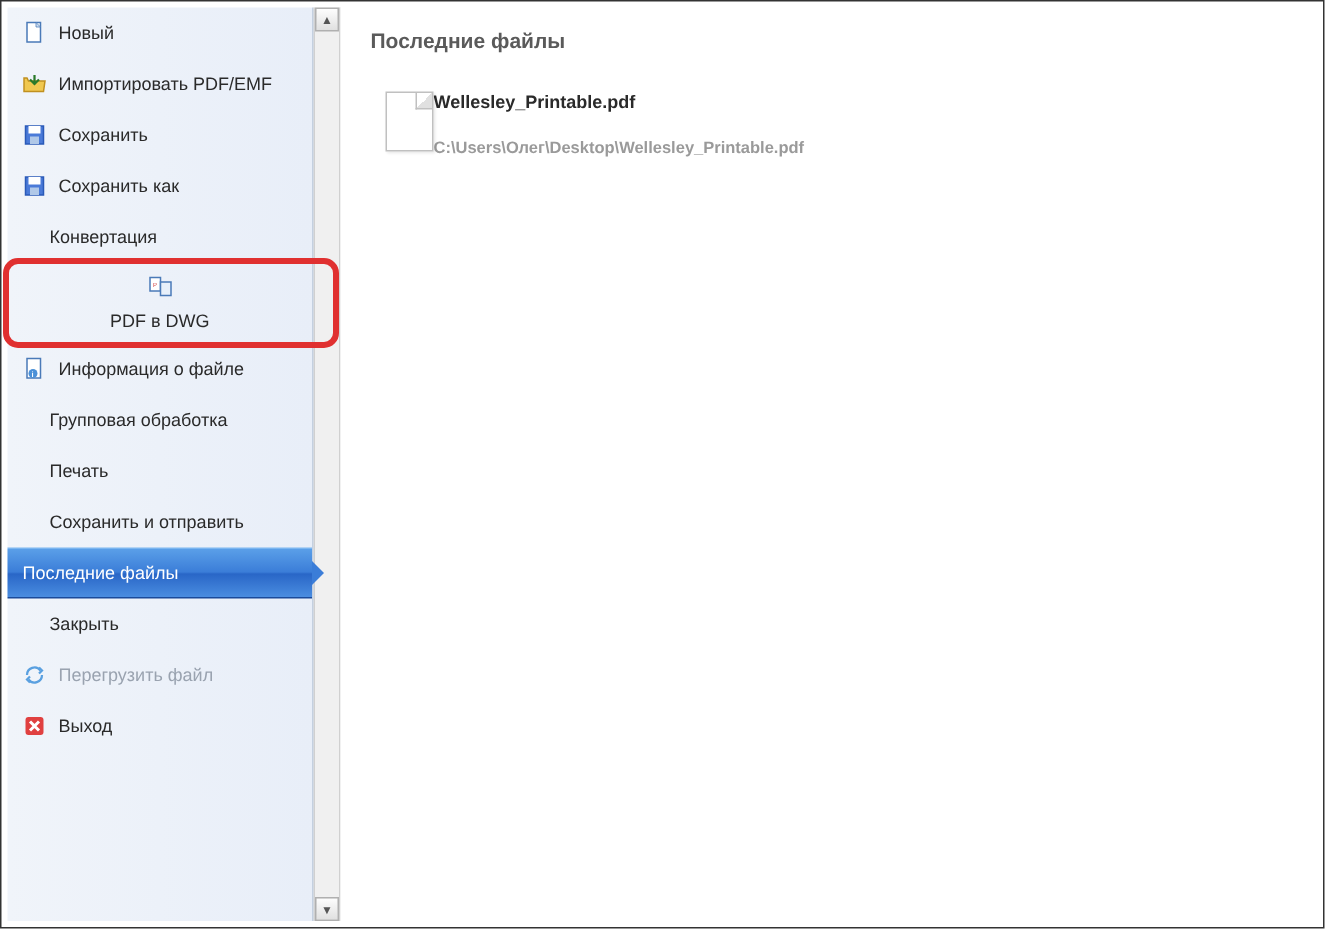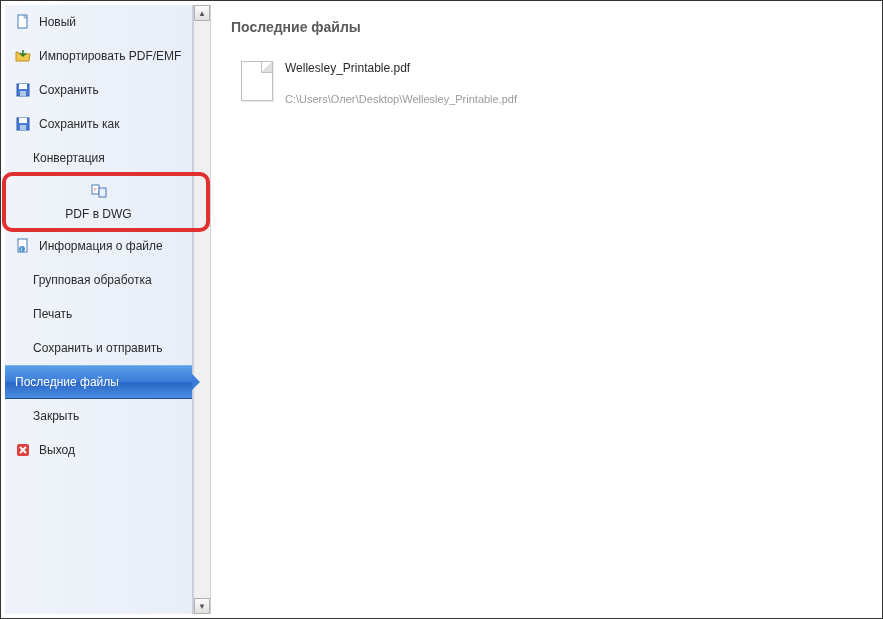--- a/index.html
+++ b/index.html
@@ -15,21 +15,21 @@
       height: 619px;
       overflow: hidden;
       border: 1px solid #333;
     }
     .container {
       display: flex;
       height: 100%;
       padding: 4px;
     }
     .sidebar {
-      width: 188px;
+      width: 204px;
       background: linear-gradient(to right, #f0f4fa, #e8eef8);
       border-right: 1px solid #c4d0e0;
       display: flex;
       flex-direction: column;
       position: relative;
     }
     .scrollbar-area {
       width: 18px;
       background: #f0f0f0;
       border-left: 1px solid #d0d0d0;
@@ -124,23 +124,24 @@
       background: #fff;
     }
     .content-header {
       font-size: 14px;
       font-weight: bold;
       color: #5a5a5a;
       margin-bottom: 20px;
     }
     .recent-file {
       display: flex;
-      gap: 12px;
+      gap: 0;
       padding: 6px 10px;
       align-items: flex-start;
+      font-weight: bold;
     }
     .file-icon {
       width: 32px;
       height: 40px;
       background: #fff;
       border: 1px solid #c0c0c0;
       position: relative;
       box-shadow: 1px 1px 2px rgba(0,0,0,0.1);
     }
     .file-icon::before {
@@ -262,20 +263,30 @@
     </div>
 
     <div class="menu-item active no-icon">
       <span>Последние файлы</span>
     </div>
 
     <div class="menu-section-header">
       <span>Закрыть</span>
     </div>
 
+    <div class="menu-item disabled">
+      <span class="icon">
+        <svg viewBox="0 0 16 16">
+            <path d="M3 8 A5 5 0 0 1 12 5 M13 8 A5 5 0 0 1 4 11" stroke="#5aa0e0" stroke-width="1.5" fill="none"></path>
+            <path d="M11 3 L13 5 L11 7" stroke="#5aa0e0" stroke-width="1.5" fill="none"></path>
+            <path d="M5 13 L3 11 L5 9" stroke="#5aa0e0" stroke-width="1.5" fill="none"></path>
+          </svg>
+      </span>
+      <span>Перегрузить файл</span>
+    </div>
 
 
     <div class="menu-item">
       <span class="icon">
         <svg viewBox="0 0 16 16">
             <rect x="2" y="2" width="12" height="12" rx="2" fill="#e04040"></rect>
             <path d="M5 5 L11 11 M11 5 L5 11" stroke="#fff" stroke-width="2"></path>
           </svg>
       </span>
       <span>Выход</span>

